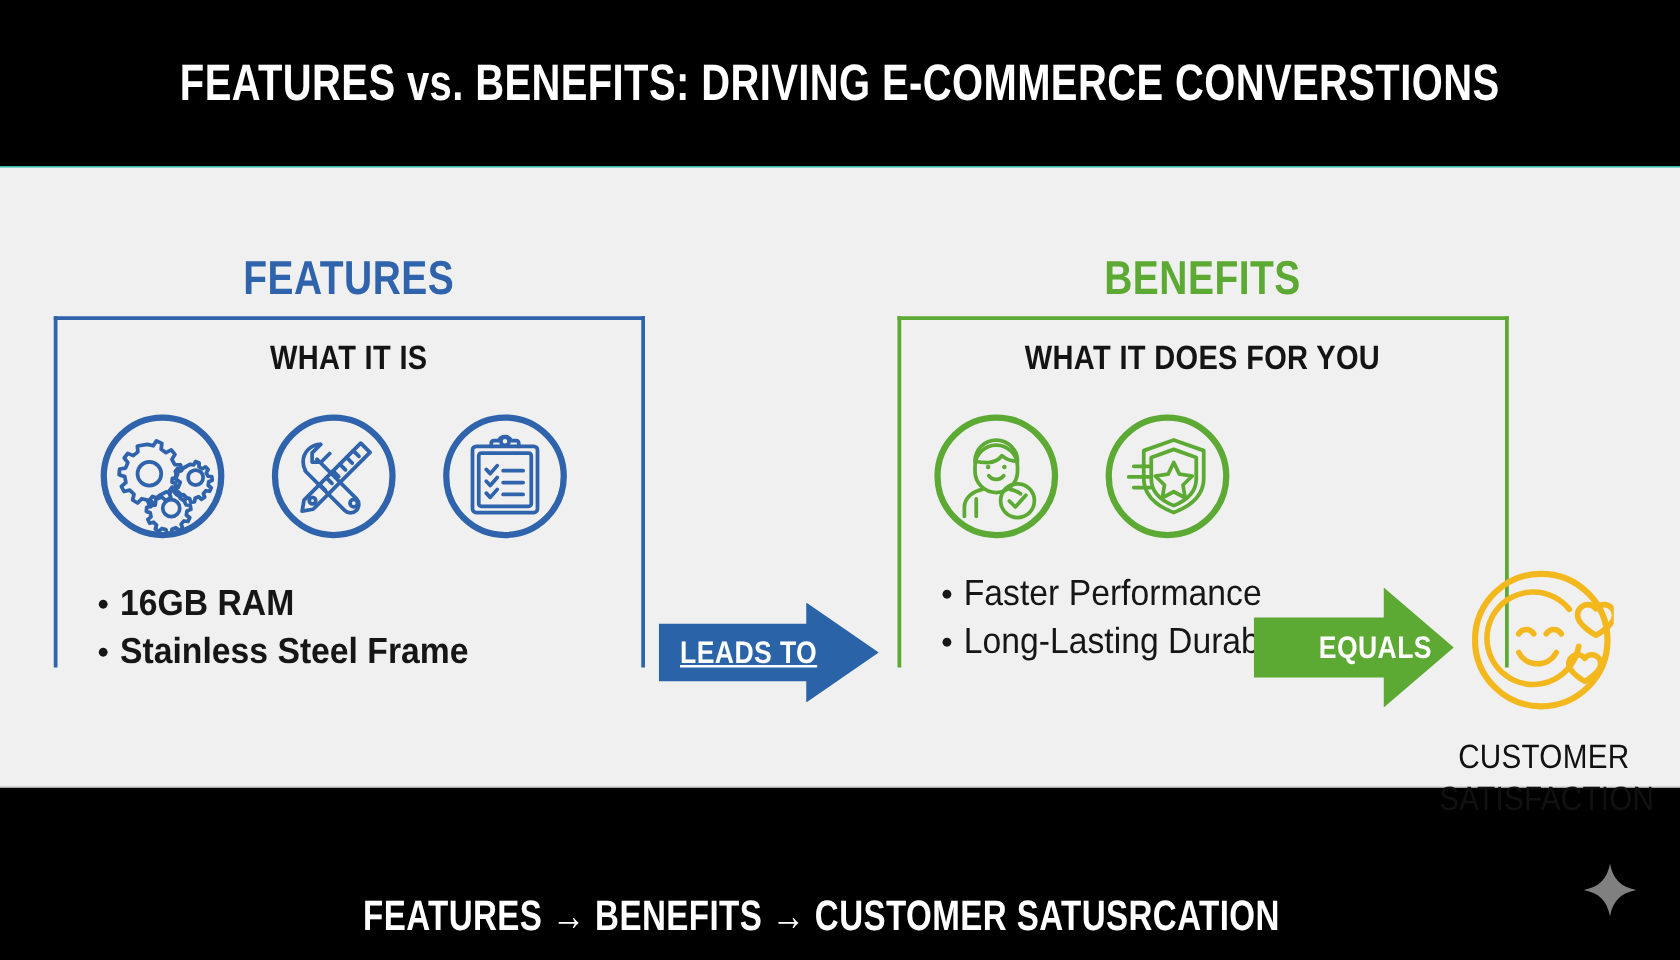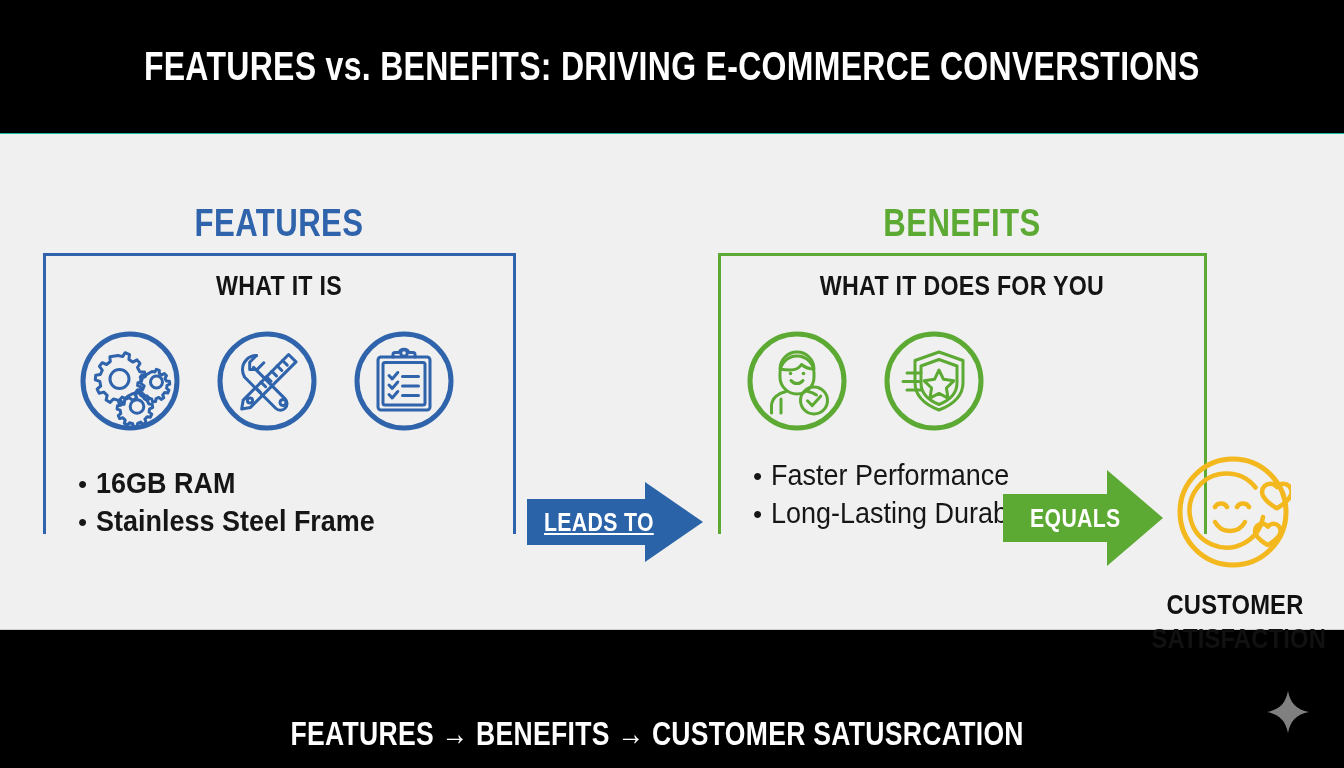--- a/index.html
+++ b/index.html
@@ -169,40 +169,40 @@
     display: flex;
     align-items: center;
     color: #ffffff;
     font-family: "Liberation Sans Narrow", "Liberation Sans", sans-serif;
     font-size: 25px;
     font-weight: bold;
     letter-spacing: 0.4px;
     pointer-events: none;
   }
   #leads-arrow .arrow-label { padding-left: 17px; text-decoration: underline; }
-  #equals-arrow .arrow-label { padding-left: 27px; }
+  #equals-arrow .arrow-label { padding-left: 27px; margin-left: 25px; }
   .arrow-label span { transform: scaleX(0.85); transform-origin: left center; }
 
   
   #satisfaction-icon {
     position: absolute;
     left: 1175px;
     top: 320px;
     width: 116px;
     height: 116px;
   }
   #satisfaction-label {
     position: absolute;
     left: 1140px;
     top: 454px;
     width: 190px;
     text-align: center;
     font-family: "Liberation Sans Narrow", "Liberation Sans", sans-serif;
     font-size: 27px;
-    font-weight: bold;
+    font-weight: normal;
     color: #111111;
     line-height: 1.26;
     letter-spacing: 0.2px;
   }
   #satisfaction-label div { transform: scaleX(0.88); }
 
   
   .footer-bar {
     position: absolute;
     left: 0; top: 665px;

